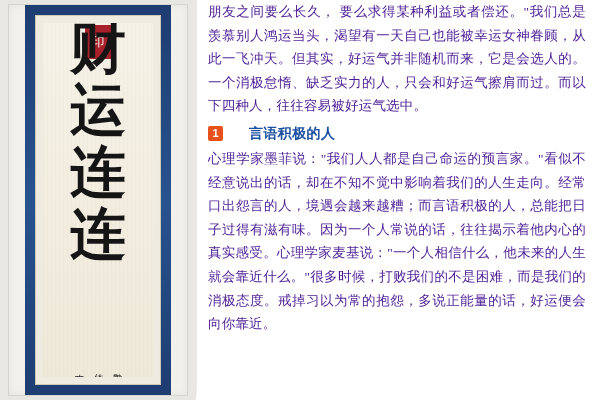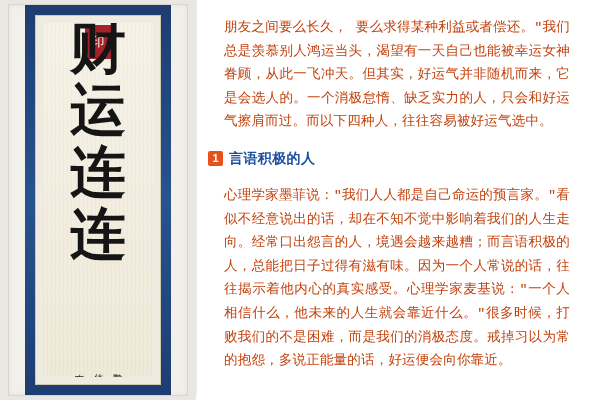--- a/index.html
+++ b/index.html
@@ -132,25 +132,25 @@
   }
   .article .rule {
     position: absolute;
     left: 0;
     top: 0;
     bottom: 0;
     width: 1px;
     background: #eceaea;
   }
   p.para {
-    margin: 16px;
-    font-family: Liberation Mono, monospace;
+    margin: 0;
+    font-family: Liberation Serif, serif;
     font-size: 13.5px;
     line-height: 23.6px;
-    color: #c2410c;
+    color: #4c1d95;
     text-align: justify;
     letter-spacing: 0.2px;
   }
   .top-clip {
     margin-top: -4px;
   }
   .section-head {
     display: flex;
     align-items: center;
     gap: 6px;
@@ -168,20 +168,21 @@
     text-align: center;
     border-radius: 2px;
     font-weight: bold;
   }
   .section-title {
     font-family: "Liberation Serif", serif;
     font-size: 14px;
     font-weight: bold;
     color: #1b4fa0;
     letter-spacing: 0.4px;
+    margin-left: 20px;
   }
   .fade-bottom {
     position: absolute;
     left: 0; right: 0; bottom: 0;
     height: 10px;
     background: linear-gradient(180deg, rgba(255,255,255,0) 0%, #ffffff 85%);
     pointer-events: none;
   }
 </style>
 </head>

